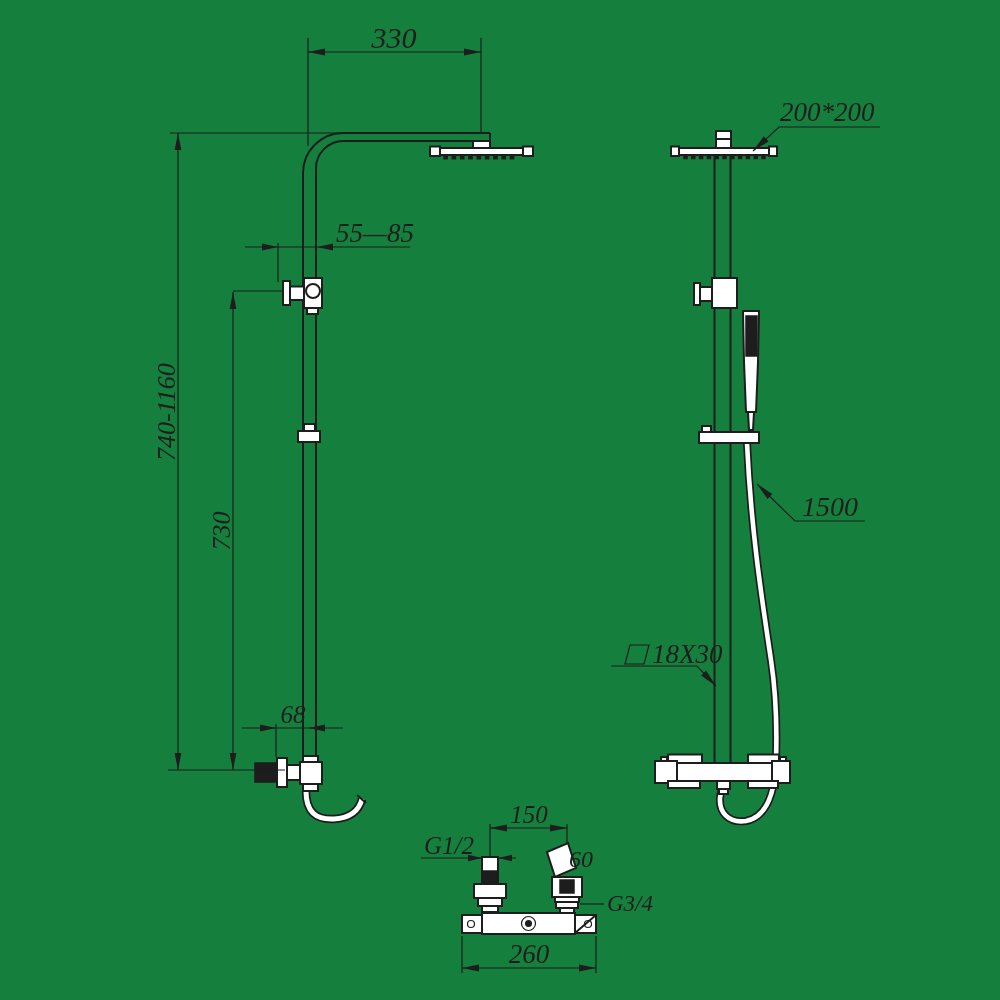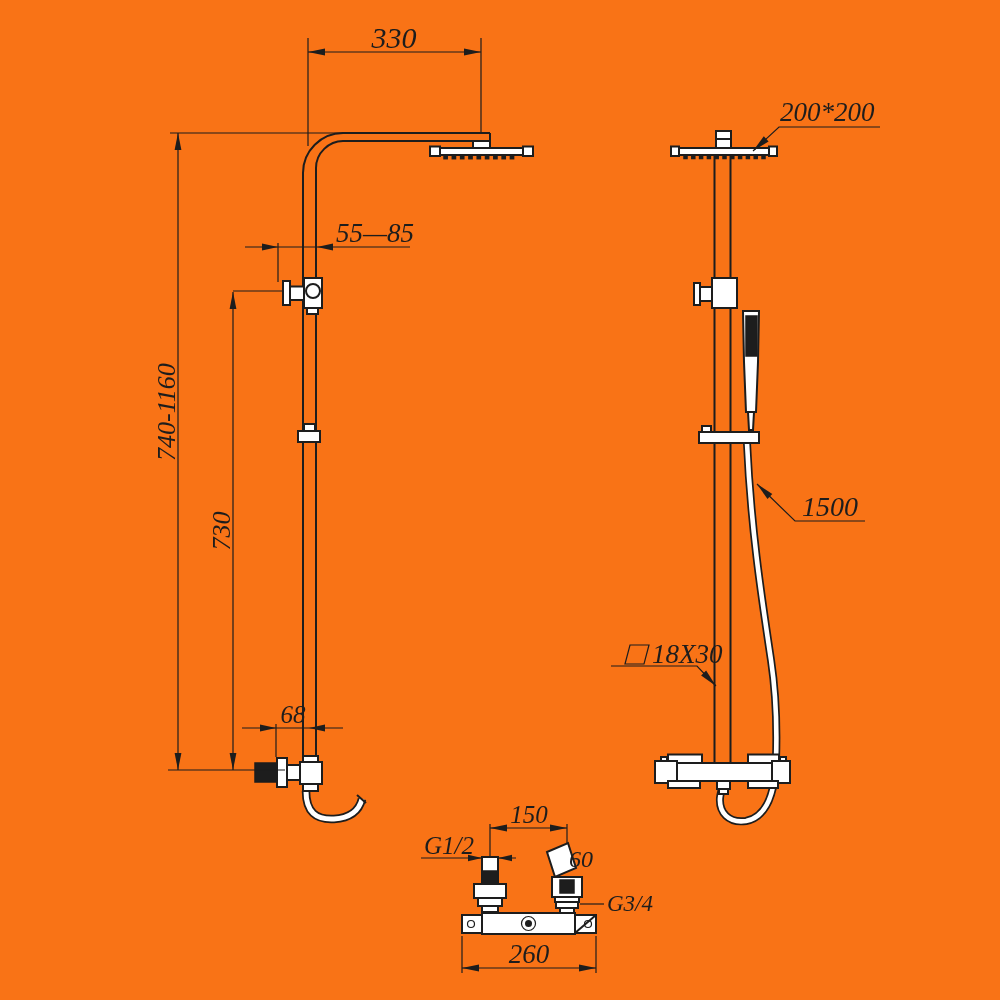--- a/index.html
+++ b/index.html
@@ -1,16 +1,16 @@
 <!DOCTYPE html>
 <html><head>
 <meta charset="utf-8">
 <style>
   html,body{margin:0;padding:0;background:#ffffff;}
-  .canvas{position:relative;width:1000px;height:1000px;background:#f97316;overflow:hidden;}
+  .canvas{position:relative;width:1000px;height:1000px;background:#15803d;overflow:hidden;}
   svg{display:block;}
   svg text{font-family:"Liberation Serif",serif;font-style:italic;fill:#1d1d1d;}
   .obj{stroke:#1d1d1d;stroke-width:2;fill:none;}
   .objf{stroke:#1d1d1d;stroke-width:2;fill:#ffffff;}
   .dark{stroke:#1d1d1d;stroke-width:1.5;fill:#1d1d1d;}
   .dim{stroke:#1d1d1d;stroke-width:1.2;fill:none;}
   .arr{fill:#1d1d1d;stroke:none;}
   .tube{stroke:#1d1d1d;stroke-width:8.5;fill:none;}
   .tubein{stroke:#ffffff;stroke-width:5;fill:none;}
   .tube2{stroke:#1d1d1d;stroke-width:8;fill:none;}

